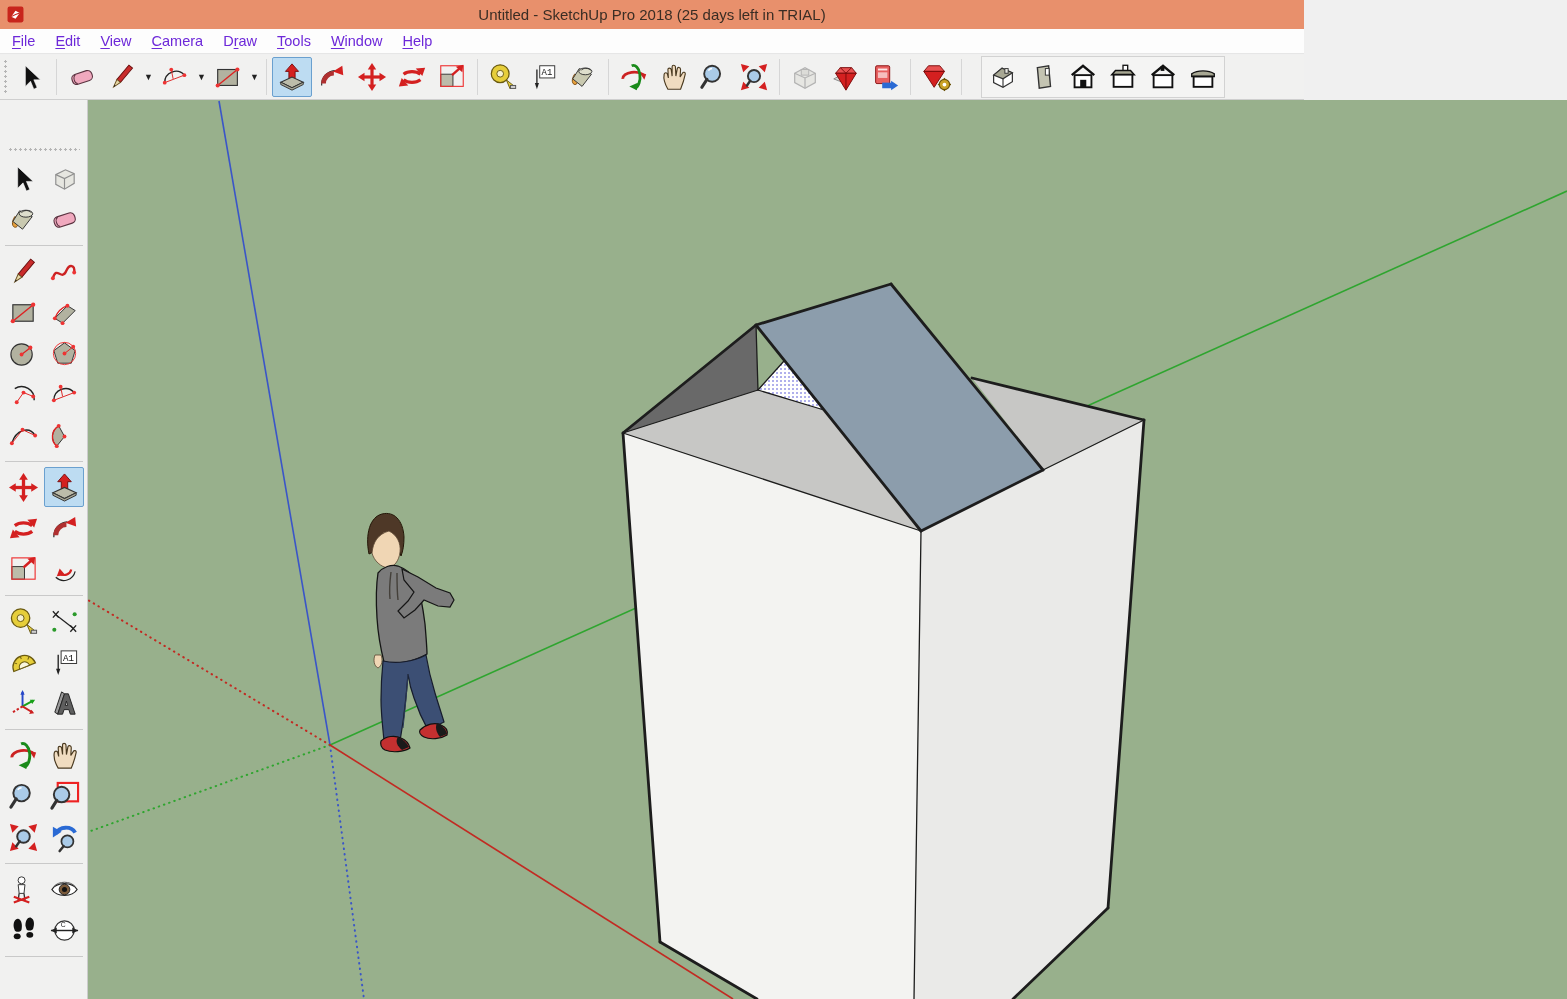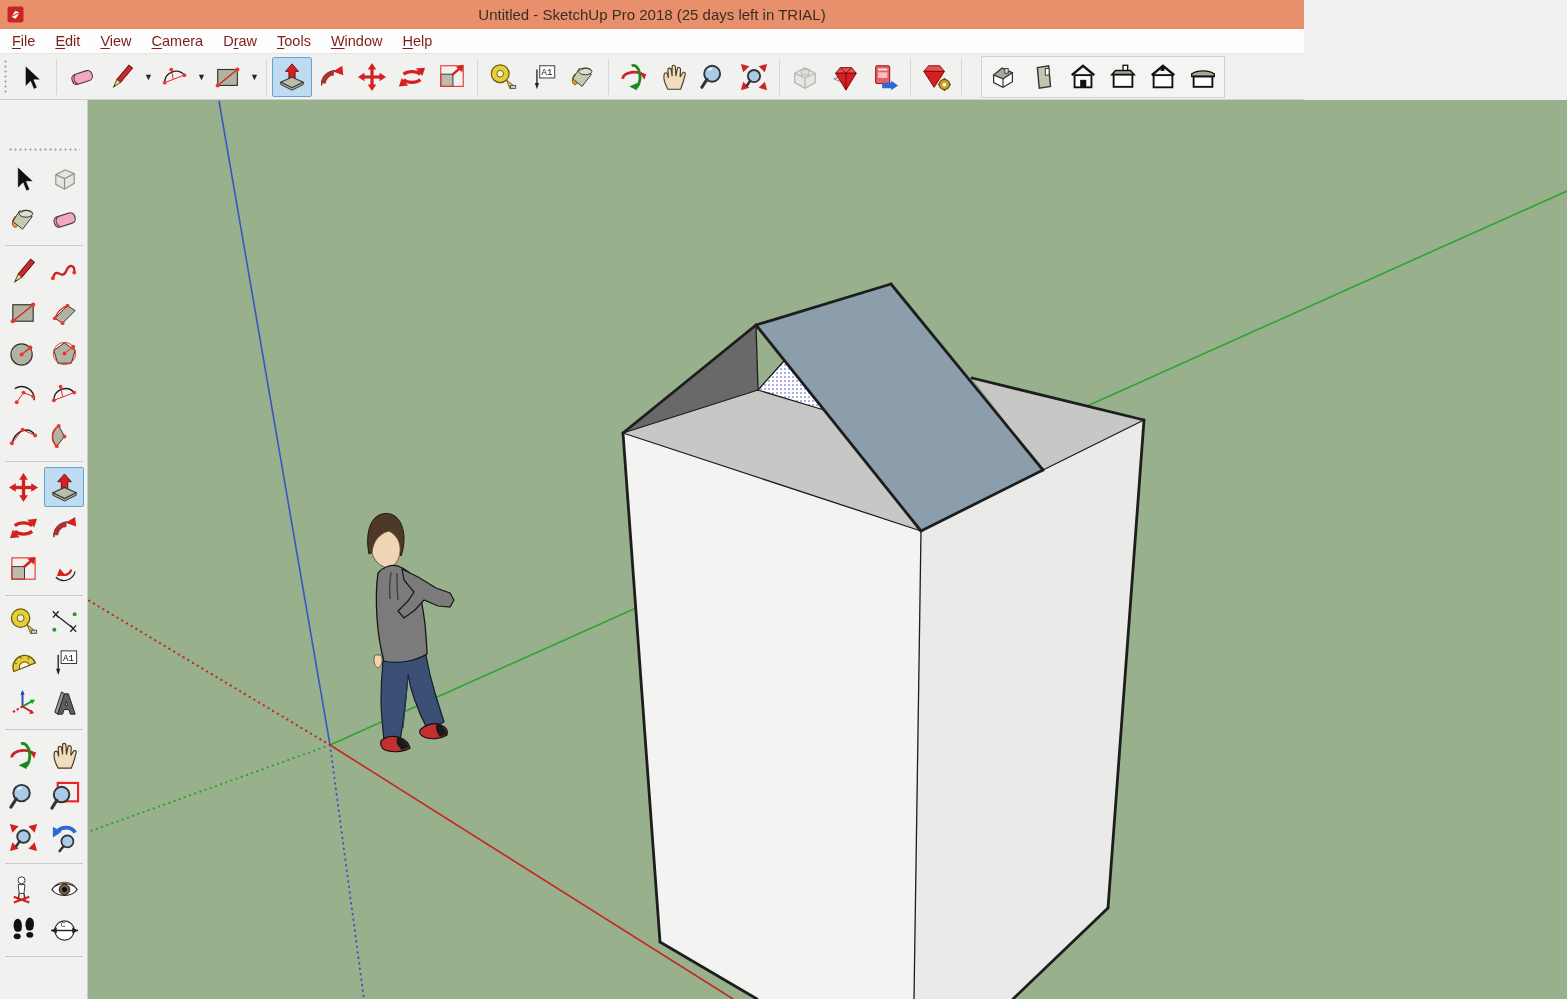--- a/index.html
+++ b/index.html
@@ -11,21 +11,21 @@
   #titlebar { position:absolute; left:0; top:0; width:100%; height:29px;
     display:flex; align-items:center; }
   #app-icon { width:17px; height:17px; margin-left:7px; flex:0 0 auto; }
   #title-text { position:absolute; left:0; right:0; text-align:center;
     font-size:15px; color:#3a2d24; }
 
   
   #menubar { position:absolute; left:0; top:29px; width:100%; height:25px;
     background:#fdfdfd; border-bottom:1px solid #e6e6e6;
     display:flex; align-items:center; padding-left:2px; }
-  .menu-item { font-size:14.5px; color:#7f1d1d; padding:2px 10px; cursor:default; }
+  .menu-item { font-size:14.5px; color:#6d28d9; padding:2px 10px; cursor:default; }
   .menu-item u { text-underline-offset:2px; }
 
   
   #toolbar { position:absolute; left:0; top:55px; width:100%; height:45px;
     background:#f1f1f0; border-bottom:1px solid #cfcfcf;
     display:flex; align-items:center; }
   .grip-v { width:5px; height:36px; margin:0 3px;
     background-image:radial-gradient(#b5b5b5 1px, transparent 1.2px);
     background-size:5px 5px; }
   .tb-sep { width:1px; height:36px; background:#d6d6d6; margin:0 5px; flex:0 0 auto; }

